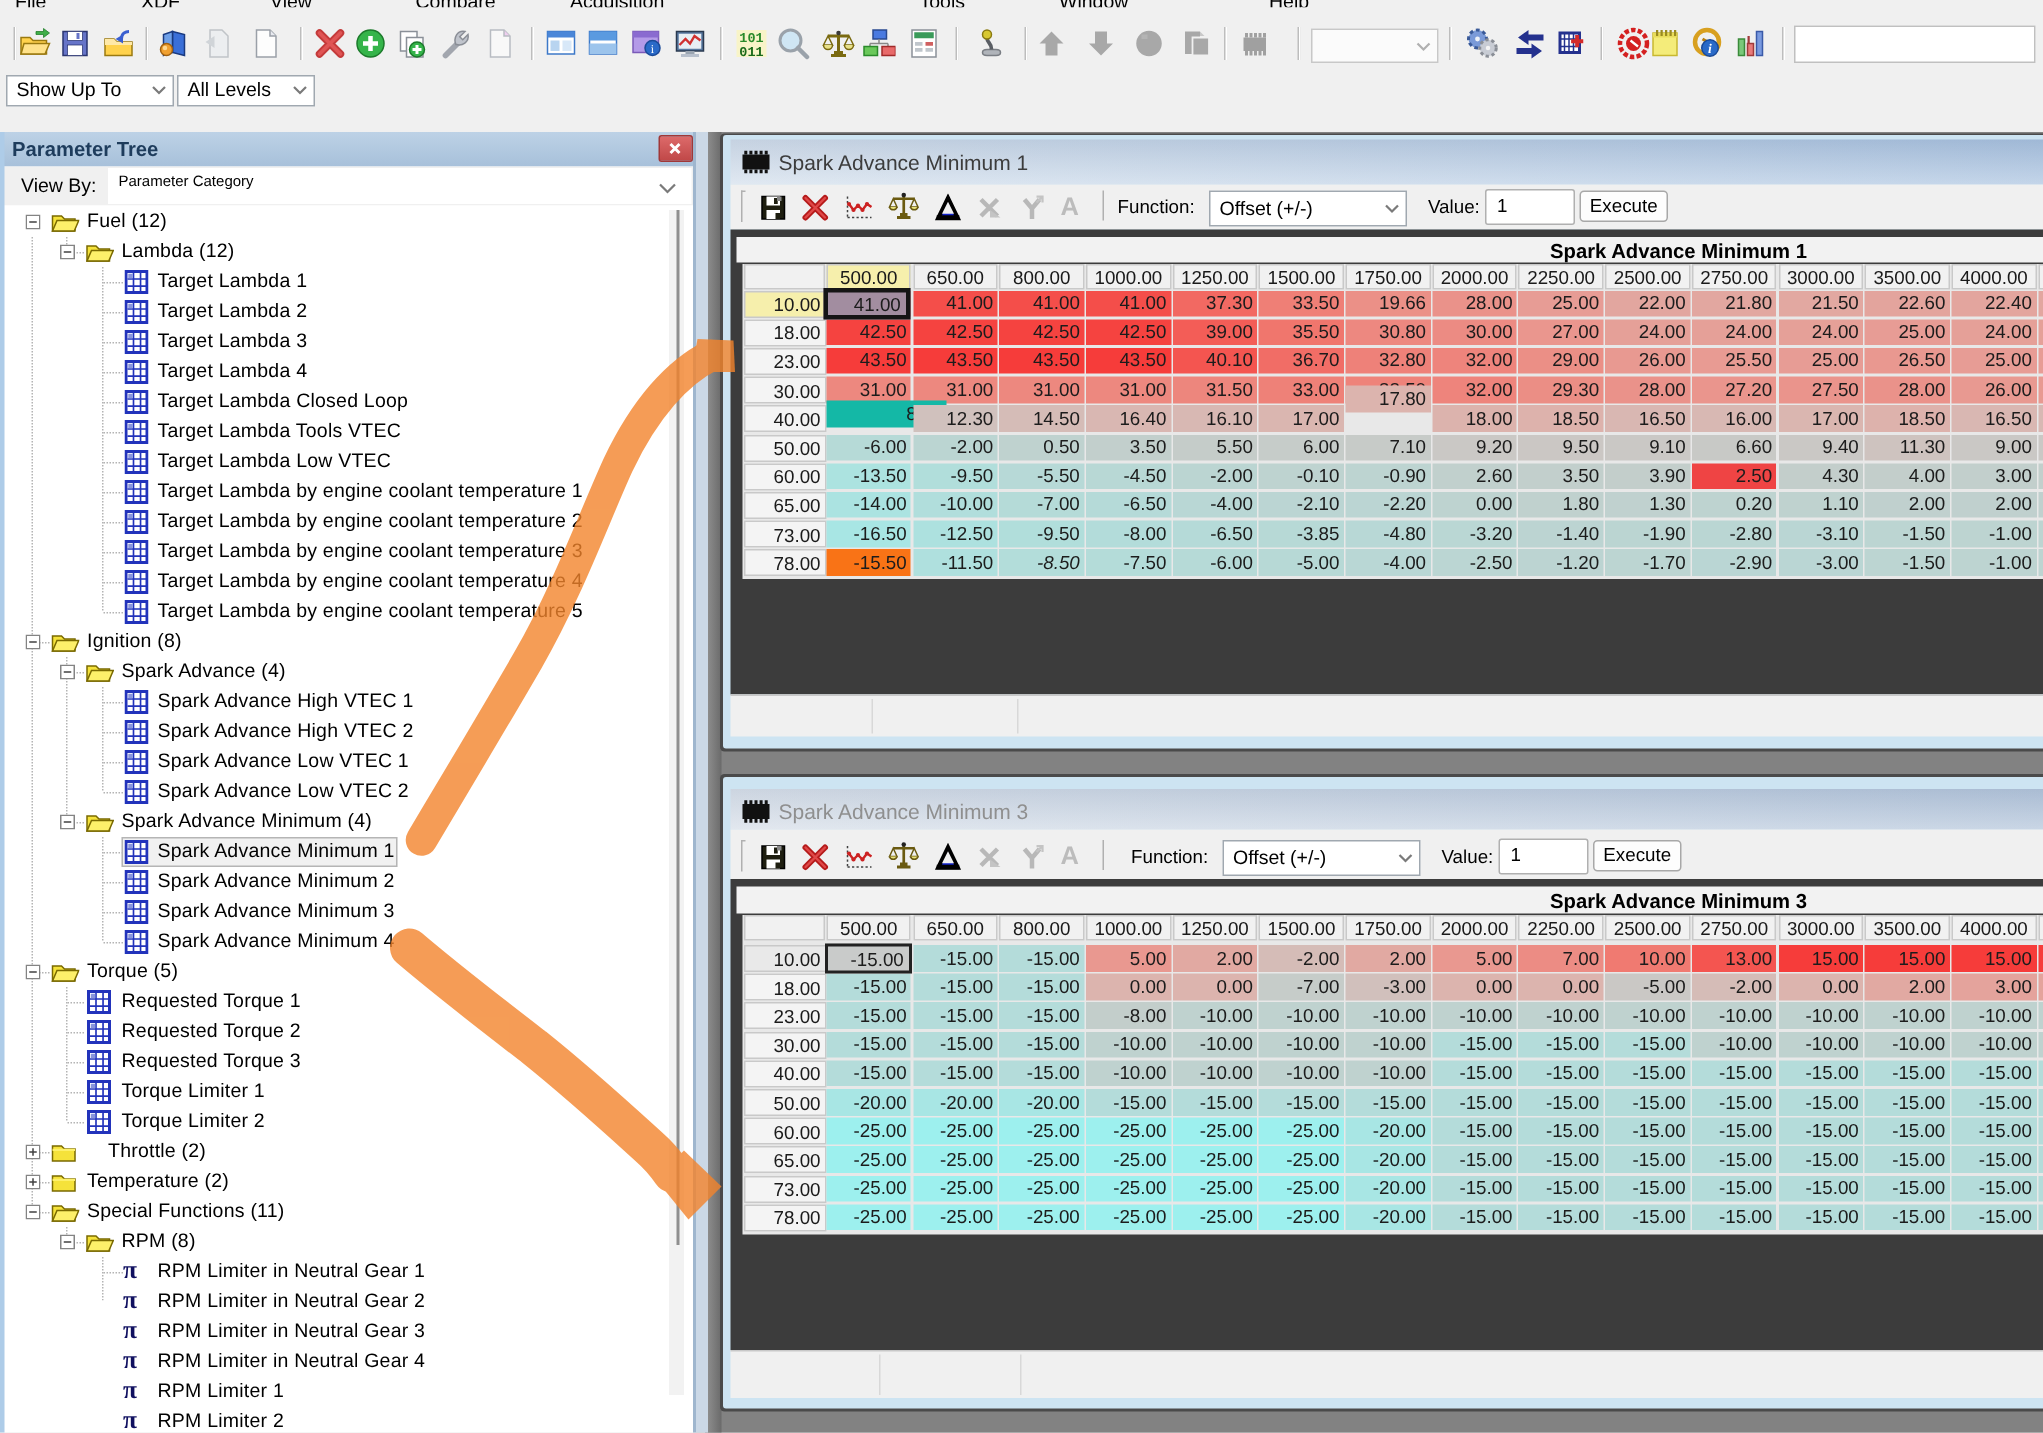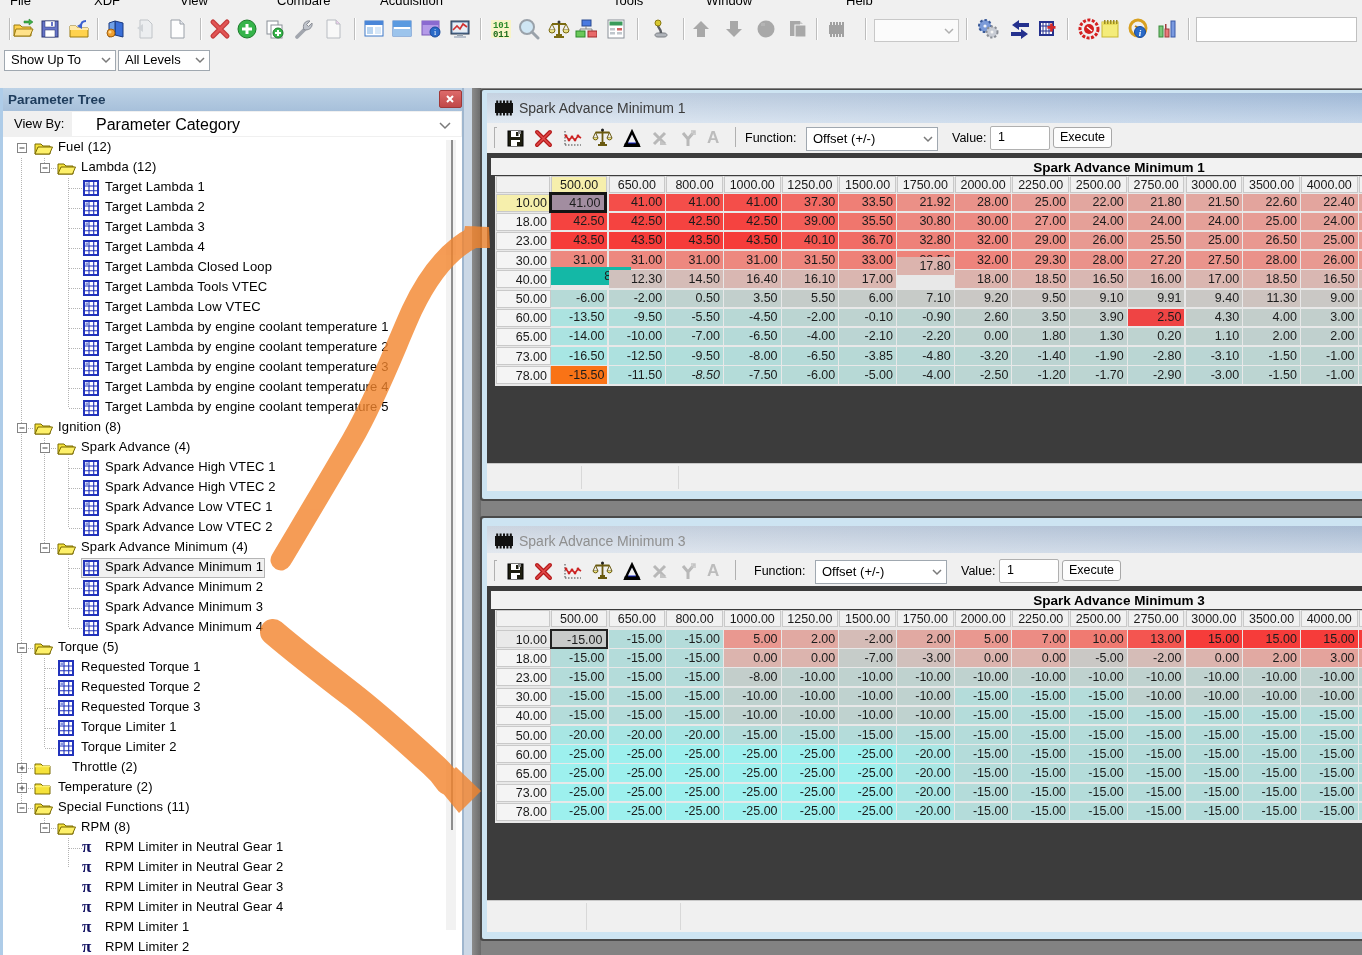--- a/index.html
+++ b/index.html
@@ -247,21 +247,21 @@
 <div style="position:absolute;left:0;top:88px;width:470px;height:867px;background:#fff;">
 <div style="position:absolute;left:0;top:0;width:100%;height:23px;background:linear-gradient(to bottom,#bdd2e6,#a7c0da);">
 <span style="position:absolute;left:8px;top:4px;font-size:13.5px;font-weight:bold;color:#1e3c5c;">Parameter Tree</span>
 <div style="position:absolute;left:439px;top:2px;width:21px;height:16px;background:linear-gradient(#dd6a6a,#c04848);border:1px solid #a03838;border-radius:2px;"><svg width="21" height="16">
           <path d="M7 5 L13 11 M13 5 L7 11" stroke="#fff" stroke-width="2"></path>
         </svg></div>
 </div>
 <div style="position:absolute;left:0;top:23px;width:100%;height:26px;background:#f0f0f0;">
 <span style="position:absolute;left:14px;top:5px;font-size:13px;">View By:</span>
 <div style="position:absolute;left:72px;top:1px;width:389px;height:24px;background:#fff;">
-        <span style="position:absolute;left:24px;top:4px;font-size:16px;">Parameter Category</span>
+        <span style="position:absolute;left:7px;top:4px;font-size:10px;">Parameter Category</span>
         <svg style="position:absolute;right:10px;top:9px;" width="12" height="9">
           <path d="M1 2 L6 7 L11 2" stroke="#7a7a7a" stroke-width="1.5" fill="none"></path>
         </svg>
       </div>
 </div>
 <div style="position:absolute;left:0;top:49px;width:462px;height:818px;background:#fff;overflow:hidden;">
 <div style="position:relative;top:-137px;">
 <svg width="472" height="867" style="position:absolute;left:0;top:0;">
           <g stroke="#b4b4b4" stroke-dasharray="1 1">
             <line x1="21.5" y1="158" x2="21.5" y2="808"></line>
@@ -684,21 +684,21 @@
 <div class="hc" style="left:763.2px;top:176px;width:54.7px;height:13.5px;text-align:center;">3500.00</div>
 <div class="hc" style="left:820.9px;top:176px;width:54.7px;height:13.5px;text-align:center;">4000.00</div>
 <div class="hc" style="left:878.6px;top:176px;width:54.7px;height:13.5px;text-align:center;">4500</div>
 <div class="rh" style="left:16px;top:193.5px;width:50.0px;height:14.5px;background:#f6efac;">10.00</div>
 <div class="dc" style="left:70.8px;top:193.5px;width:53.7px;height:16.0px;background:#f44e4a;">41.00</div>
 <div class="dc" style="left:128.5px;top:193.5px;width:53.7px;height:16.0px;background:#f44e4a;">41.00</div>
 <div class="dc" style="left:186.2px;top:193.5px;width:53.7px;height:16.0px;background:#f44e4a;">41.00</div>
 <div class="dc" style="left:243.9px;top:193.5px;width:53.7px;height:16.0px;background:#f44e4a;">41.00</div>
 <div class="dc" style="left:301.6px;top:193.5px;width:53.7px;height:16.0px;background:#f26962;">37.30</div>
 <div class="dc" style="left:359.3px;top:193.5px;width:53.7px;height:16.0px;background:#ef7f76;">33.50</div>
-<div class="dc" style="left:417.0px;top:193.5px;width:53.7px;height:16.0px;background:#eb9087;">21.92</div>
+<div class="dc" style="left:417.0px;top:193.5px;width:53.7px;height:16.0px;background:#eb9087;">19.66</div>
 <div class="dc" style="left:474.7px;top:193.5px;width:53.7px;height:16.0px;background:#ea928a;">28.00</div>
 <div class="dc" style="left:532.4px;top:193.5px;width:53.7px;height:16.0px;background:#e79c95;">25.00</div>
 <div class="dc" style="left:590.1px;top:193.5px;width:53.7px;height:16.0px;background:#e2a69f;">22.00</div>
 <div class="dc" style="left:647.8px;top:193.5px;width:53.7px;height:16.0px;background:#e2a7a0;">21.80</div>
 <div class="dc" style="left:705.5px;top:193.5px;width:53.7px;height:16.0px;background:#e2a8a1;">21.50</div>
 <div class="dc" style="left:763.2px;top:193.5px;width:53.7px;height:16.0px;background:#e3a49d;">22.60</div>
 <div class="dc" style="left:820.9px;top:193.5px;width:53.7px;height:16.0px;background:#e3a59e;">22.40</div>
 <div class="dc" style="left:878.6px;top:193.5px;width:53.7px;height:16.0px;background:#e2a69f;">22.00</div>
 <div class="rh" style="left:16px;top:212.7px;width:50.0px;height:14.5px;">18.00</div>
 <div class="dc" style="left:70.8px;top:212.7px;width:53.7px;height:16.0px;background:#f54340;">42.50</div>
@@ -768,21 +768,21 @@
 <div class="dc" style="left:70.8px;top:289.5px;width:53.7px;height:16.0px;background:#b6dad7;">-6.00</div>
 <div class="dc" style="left:128.5px;top:289.5px;width:53.7px;height:16.0px;background:#bbd5d2;">-2.00</div>
 <div class="dc" style="left:186.2px;top:289.5px;width:53.7px;height:16.0px;background:#bfd2cf;">0.50</div>
 <div class="dc" style="left:243.9px;top:289.5px;width:53.7px;height:16.0px;background:#c2cfcc;">3.50</div>
 <div class="dc" style="left:301.6px;top:289.5px;width:53.7px;height:16.0px;background:#c5ccc9;">5.50</div>
 <div class="dc" style="left:359.3px;top:289.5px;width:53.7px;height:16.0px;background:#c6ccc9;">6.00</div>
 <div class="dc" style="left:417.0px;top:289.5px;width:53.7px;height:16.0px;background:#c7cbc8;">7.10</div>
 <div class="dc" style="left:474.7px;top:289.5px;width:53.7px;height:16.0px;background:#cac8c5;">9.20</div>
 <div class="dc" style="left:532.4px;top:289.5px;width:53.7px;height:16.0px;background:#cbc7c4;">9.50</div>
 <div class="dc" style="left:590.1px;top:289.5px;width:53.7px;height:16.0px;background:#cac8c5;">9.10</div>
-<div class="dc" style="left:647.8px;top:289.5px;width:53.7px;height:16.0px;background:#c8c9c6;">9.91</div>
+<div class="dc" style="left:647.8px;top:289.5px;width:53.7px;height:16.0px;background:#c8c9c6;">6.60</div>
 <div class="dc" style="left:705.5px;top:289.5px;width:53.7px;height:16.0px;background:#cac8c5;">9.40</div>
 <div class="dc" style="left:763.2px;top:289.5px;width:53.7px;height:16.0px;background:#cec3bf;">11.30</div>
 <div class="dc" style="left:820.9px;top:289.5px;width:53.7px;height:16.0px;background:#cac8c5;">9.00</div>
 <div class="dc" style="left:878.6px;top:289.5px;width:53.7px;height:16.0px;background:#cac8c5;">9.00</div>
 <div class="rh" style="left:16px;top:308.7px;width:50.0px;height:14.5px;">60.00</div>
 <div class="dc" style="left:70.8px;top:308.7px;width:53.7px;height:16.0px;background:#ace3e0;">-13.50</div>
 <div class="dc" style="left:128.5px;top:308.7px;width:53.7px;height:16.0px;background:#b1dedb;">-9.50</div>
 <div class="dc" style="left:186.2px;top:308.7px;width:53.7px;height:16.0px;background:#b7d9d7;">-5.50</div>
 <div class="dc" style="left:243.9px;top:308.7px;width:53.7px;height:16.0px;background:#b8d8d5;">-4.50</div>
 <div class="dc" style="left:301.6px;top:308.7px;width:53.7px;height:16.0px;background:#bbd5d2;">-2.00</div>

